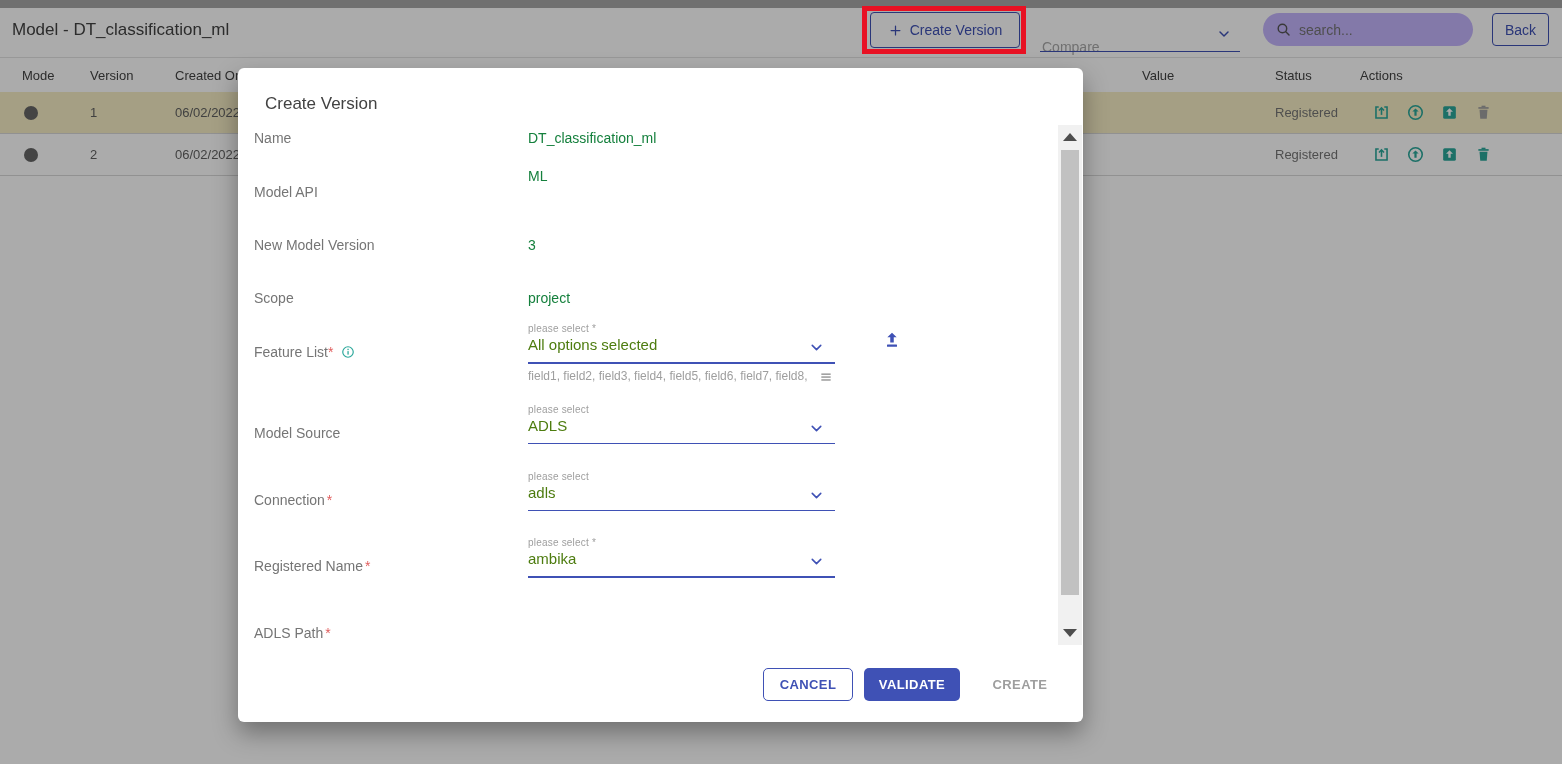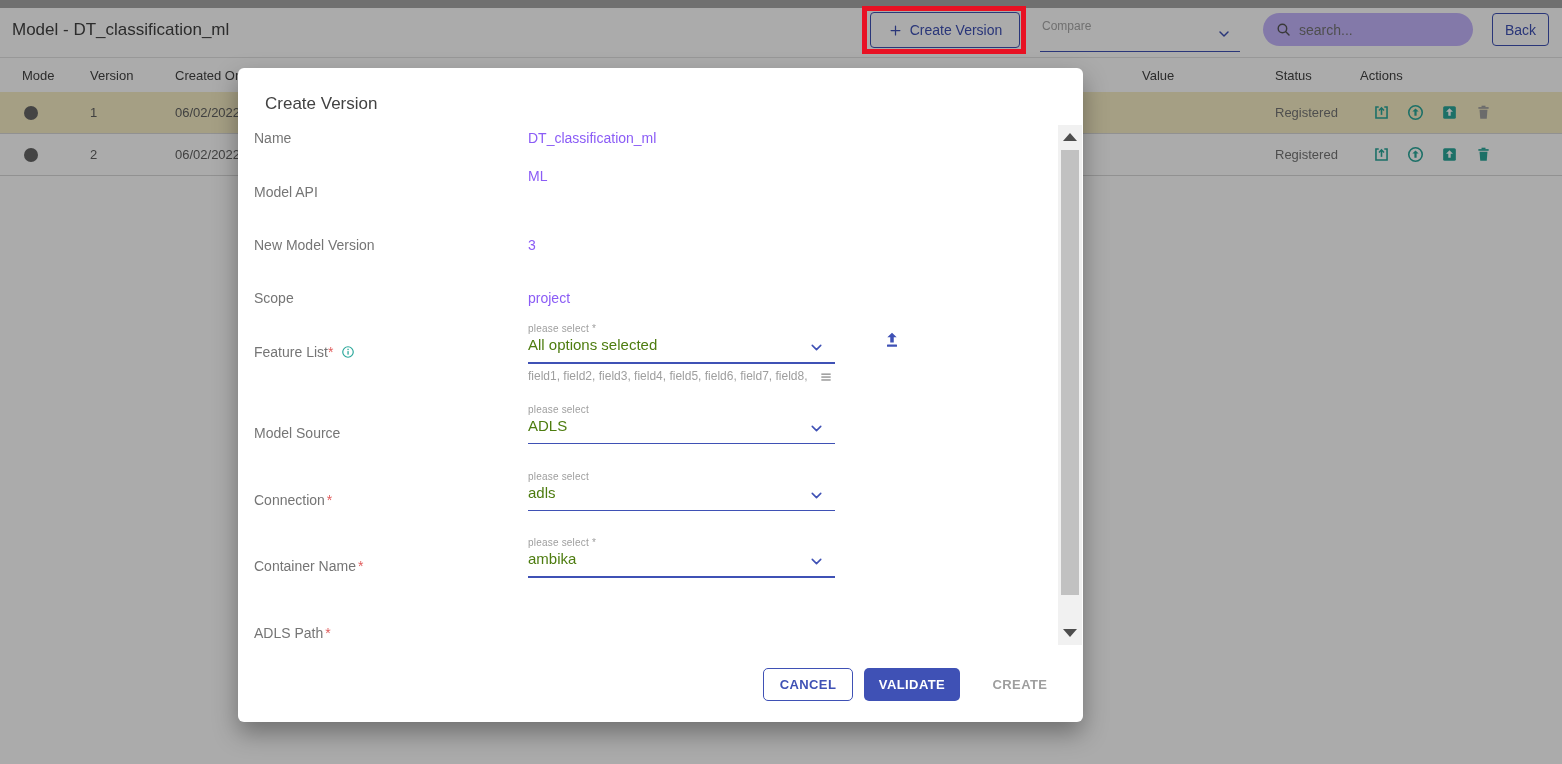--- a/index.html
+++ b/index.html
@@ -15,21 +15,21 @@
   .page-header{position:absolute;left:0;top:8px;width:100%;height:50px;background:#fff;border-bottom:1px solid #e3e3e3}
   .page-title{position:absolute;left:12px;top:12px;font-size:17px;color:#424242}
 
   .btn-outline{position:absolute;display:flex;align-items:center;justify-content:center;gap:7px;
     border:1px solid var(--accent);color:var(--accent);border-radius:4px;background:#fff;
     font-size:14px;cursor:pointer}
   #create-version-btn{left:870px;top:4px;width:150px;height:36px}
   #back-btn{left:1492px;top:5px;width:57px;height:33px}
 
   .compare{position:absolute;left:1040px;top:10px;width:200px;height:34px;cursor:pointer}
-  .compare .ph{position:absolute;left:2px;top:1px;font-size:12px;color:#a8a8a8}
+  .compare .ph{position:absolute;left:2px;top:21px;font-size:14px;color:#a8a8a8}
   .compare .chev{position:absolute;right:8px;top:8px;width:16px;height:16px;color:var(--accent)}
   .compare .uline{position:absolute;left:0;bottom:0;width:100%;height:1.5px;background:var(--accent)}
 
   .search-pill{position:absolute;left:1263px;top:5px;width:210px;height:33px;border-radius:17px;background:#c4b5fd}
   .search-pill svg{position:absolute;left:12px;top:8px;width:17px;height:17px;color:#555}
   .search-pill input{position:absolute;left:36px;top:0;width:165px;height:33px;border:0;background:transparent;
     outline:none;font-size:14px;color:#555;font-family:inherit}
   .search-pill input::placeholder{color:#757575}
 
   
@@ -47,21 +47,21 @@
 
   
   .overlay{position:absolute;inset:0;background:rgba(0,0,0,.33);z-index:10}
 
   
   .modal{position:absolute;left:238px;top:68px;width:845px;height:654px;background:#fff;border-radius:6px;
     box-shadow:0 11px 25px rgba(0,0,0,.35);z-index:20}
   .modal-title{position:absolute;left:27px;top:26px;font-size:17px;color:#424242}
 
   .flabel{position:absolute;left:16px;width:267px;font-size:14px;color:#757575;white-space:nowrap}
-  .fvalue{position:absolute;left:290px;font-size:14px;color:#8b5cf6;white-space:nowrap}
+  .fvalue{position:absolute;left:290px;font-size:14px;color:#15803d;white-space:nowrap}
   .star{color:#e05c5c;margin-left:2px}
   .info-ic{display:inline-block;width:14px;height:14px;vertical-align:-2px;margin-left:4px;color:var(--teal)}
 
   .sel{position:absolute;left:290px;width:307px}
   .sel .hint{font-size:10px;color:#9e9e9e;letter-spacing:.2px;margin-bottom:2px}
   .sel .val{font-size:15px;color:#4d7c0f;height:20px}
   .sel .chev{position:absolute;right:10px;width:17px;height:17px;color:var(--accent)}
   .sel .uline{position:absolute;left:0;width:100%;background:var(--accent)}
 
   .subfields{position:absolute;left:290px;width:307px;font-size:12px;color:#9e9e9e;white-space:nowrap}
@@ -262,21 +262,21 @@
     <div class="sel" style="top:403px">
       <div class="hint">please select</div>
       <div class="val">adls</div>
       <svg class="chev chev-svg" style="top:16px" viewBox="0 0 24 24">
         <path d="M6 9l6 6 6-6" fill="none" stroke="currentColor" stroke-width="2.2" stroke-linecap="round" stroke-linejoin="round"></path>
         </svg>
       <div class="uline" style="top:39px;height:1.2px"></div>
     </div>
 
     <div class="flabel" style="top:490px">
-      <span>Container Name</span><span class="star">*</span>
+      <span>Registered Name</span><span class="star">*</span>
     </div>
     <div class="sel" style="top:469px">
       <div class="hint">please select *</div>
       <div class="val">ambika</div>
       <svg class="chev chev-svg" style="top:16px" viewBox="0 0 24 24">
         <path d="M6 9l6 6 6-6" fill="none" stroke="currentColor" stroke-width="2.2" stroke-linecap="round" stroke-linejoin="round"></path>
         </svg>
       <div class="uline" style="top:39px;height:2px"></div>
     </div>
 

